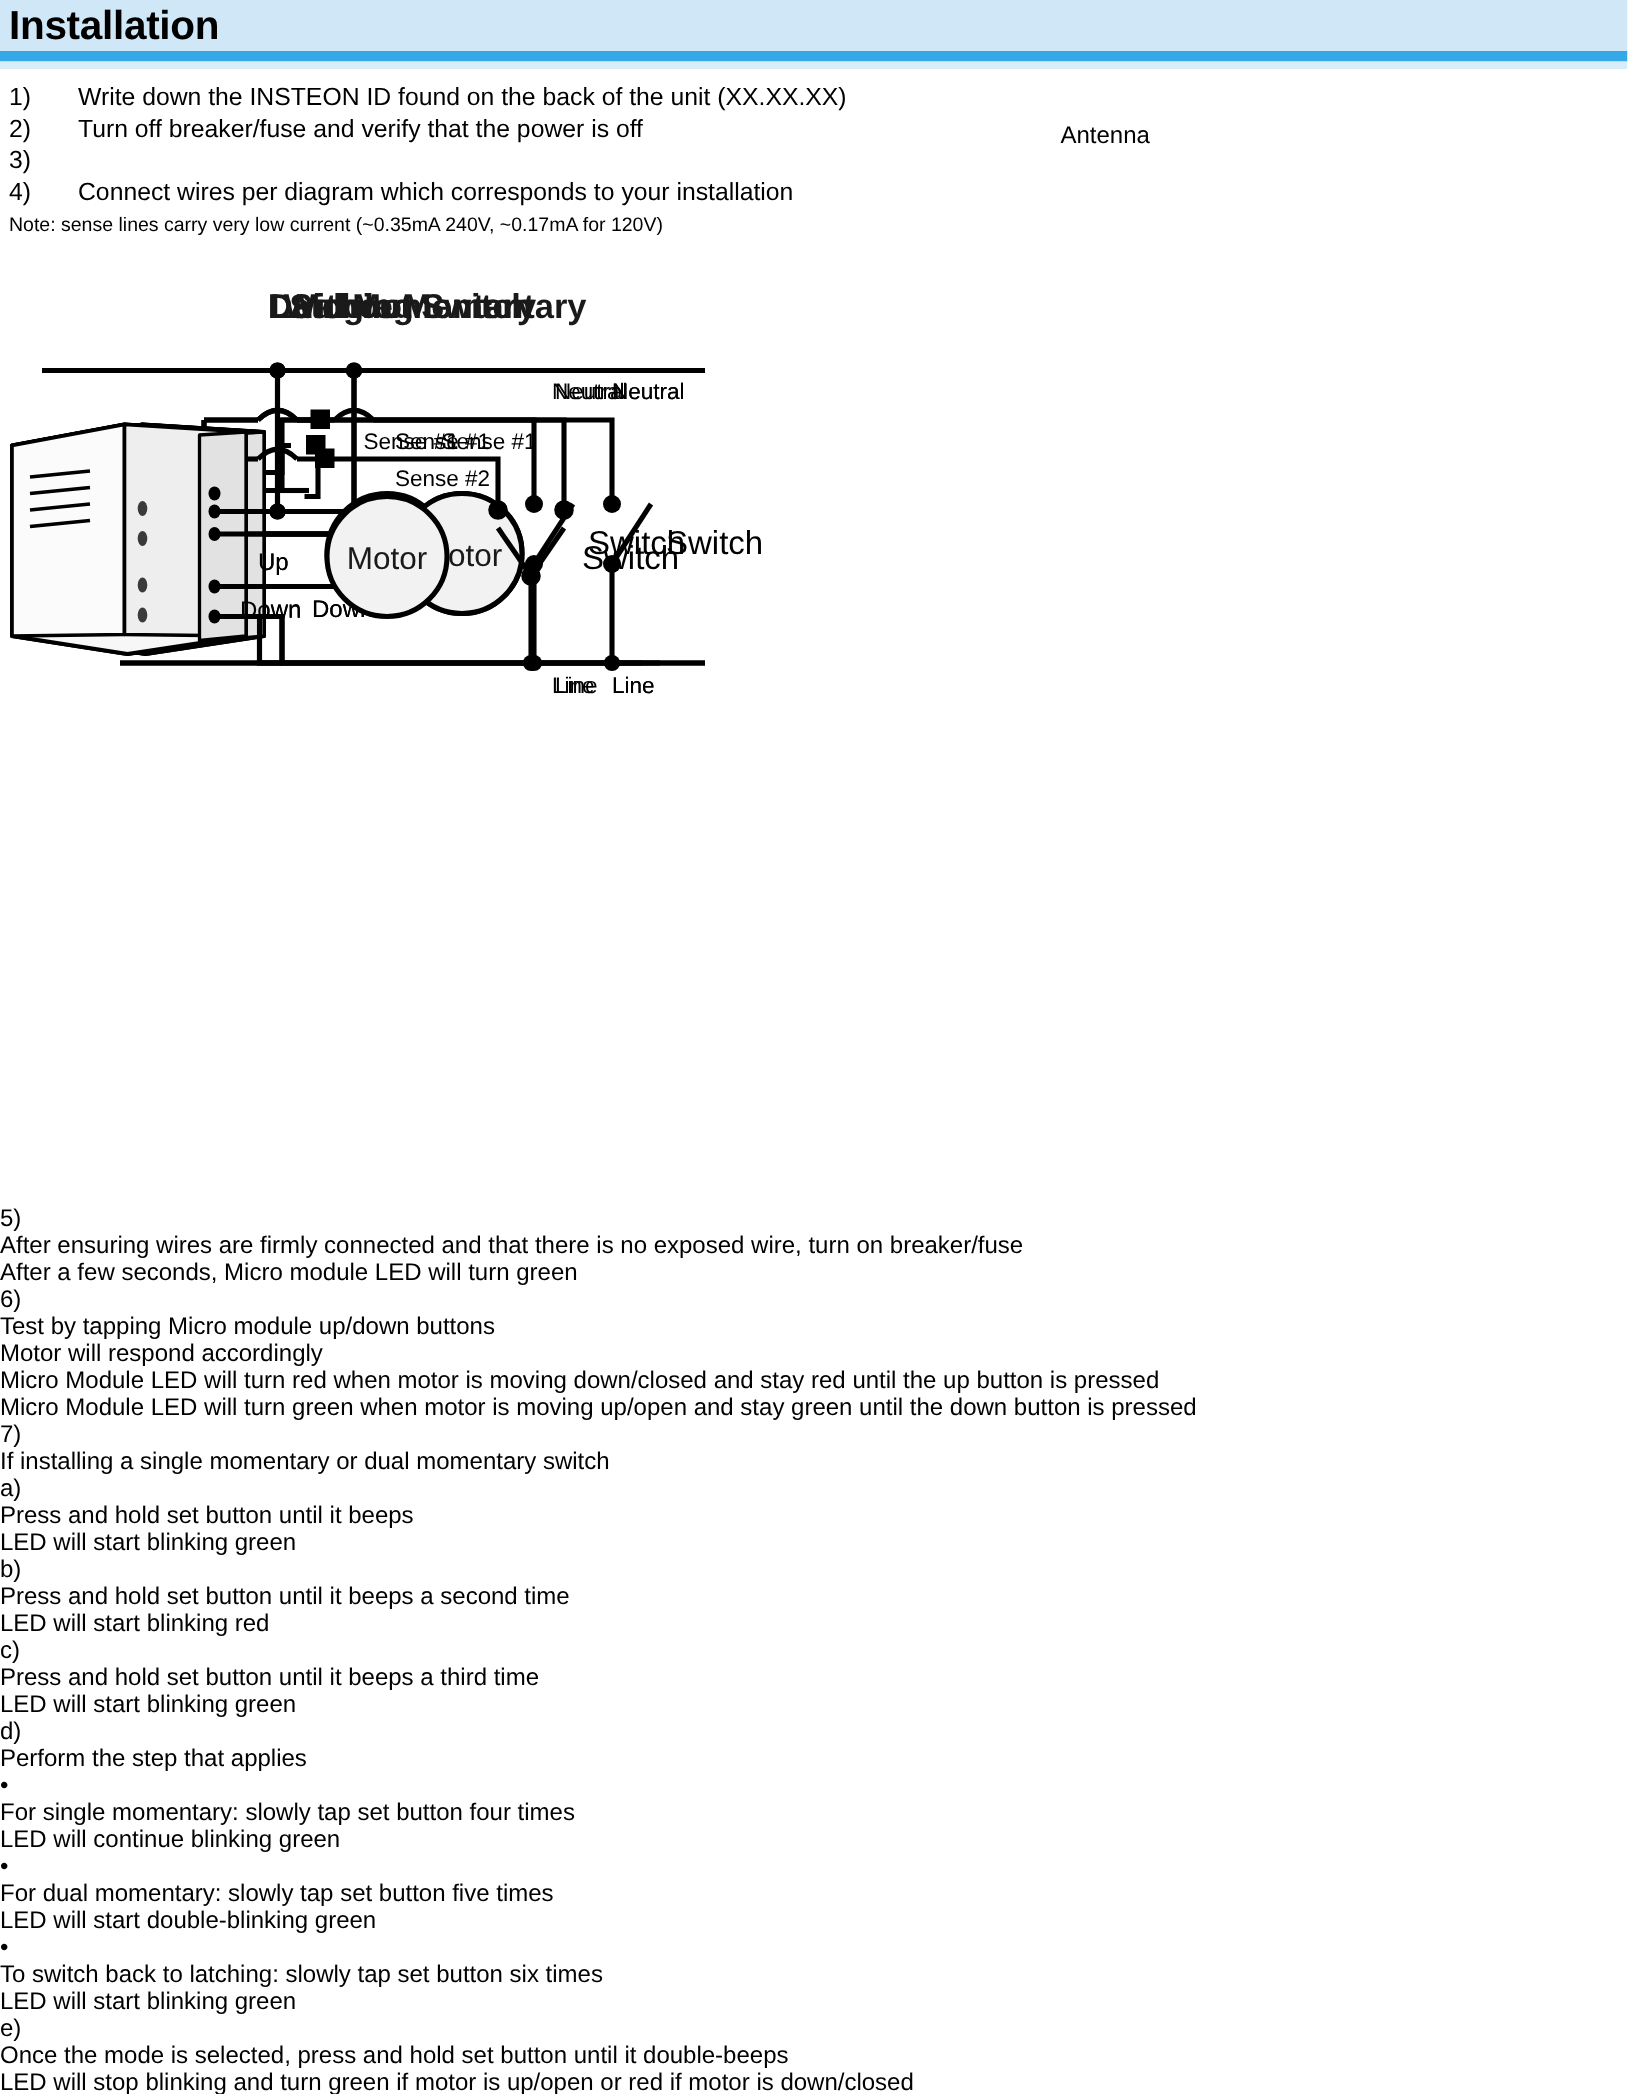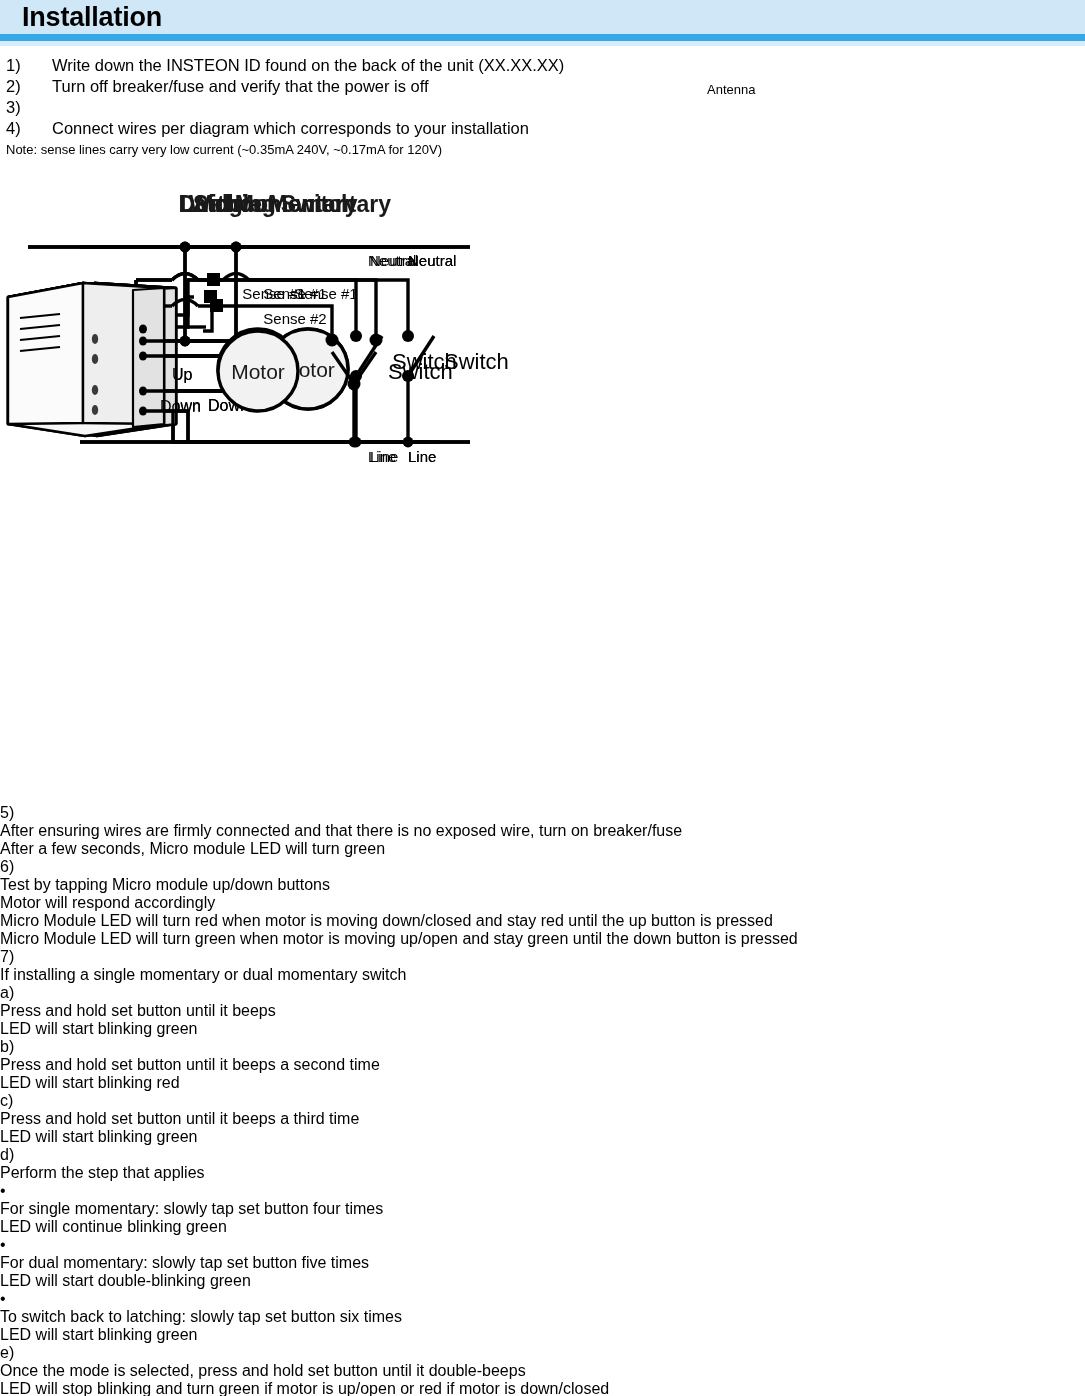--- a/index.html
+++ b/index.html
@@ -18,21 +18,21 @@
 
   
   .page-header {
     background: #cfe7f7;
     height: 34px;
     padding: 0 6px;
     display: flex;
     align-items: center;
   }
   .page-header h1 {
-    margin: 16px;
+    margin: 0;
     font-size: 27px;
     font-weight: bold;
     letter-spacing: -0.2px;
     line-height: 1;
   }
   .header-rule {
     background: #35a8e8;
     height: 7px;
   }
   .header-fade {
@@ -60,21 +60,21 @@
   }
   .note-line {
     font-size: 13px;
     line-height: 21px;
     margin-top: 0px;
   }
   .antenna-label {
     position: absolute;
     left: 707px;
     top: 36px;
-    font-size: 13px;
+    font-size: 16px;
   }
 
   
   .diagrams {
     position: relative;
     margin-top: 24px;
     height: 620px;
   }
   .diagram {
     position: absolute;

